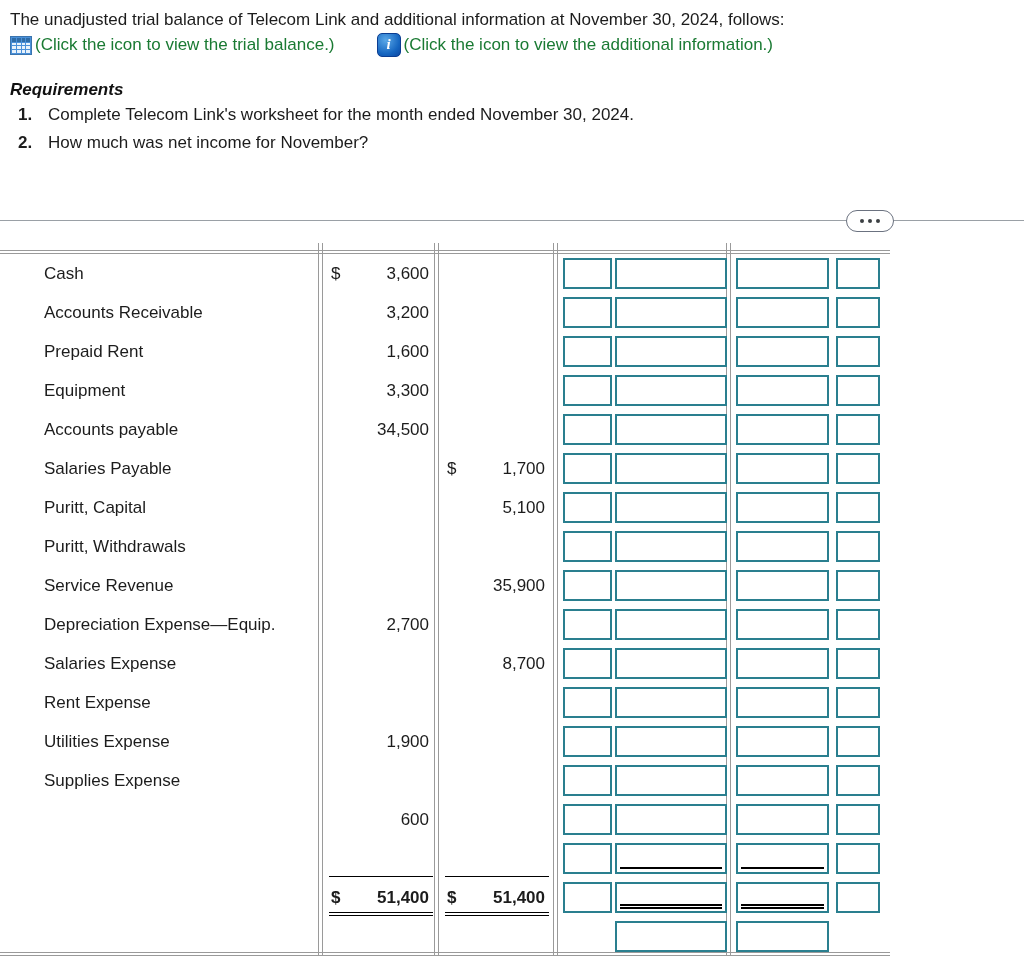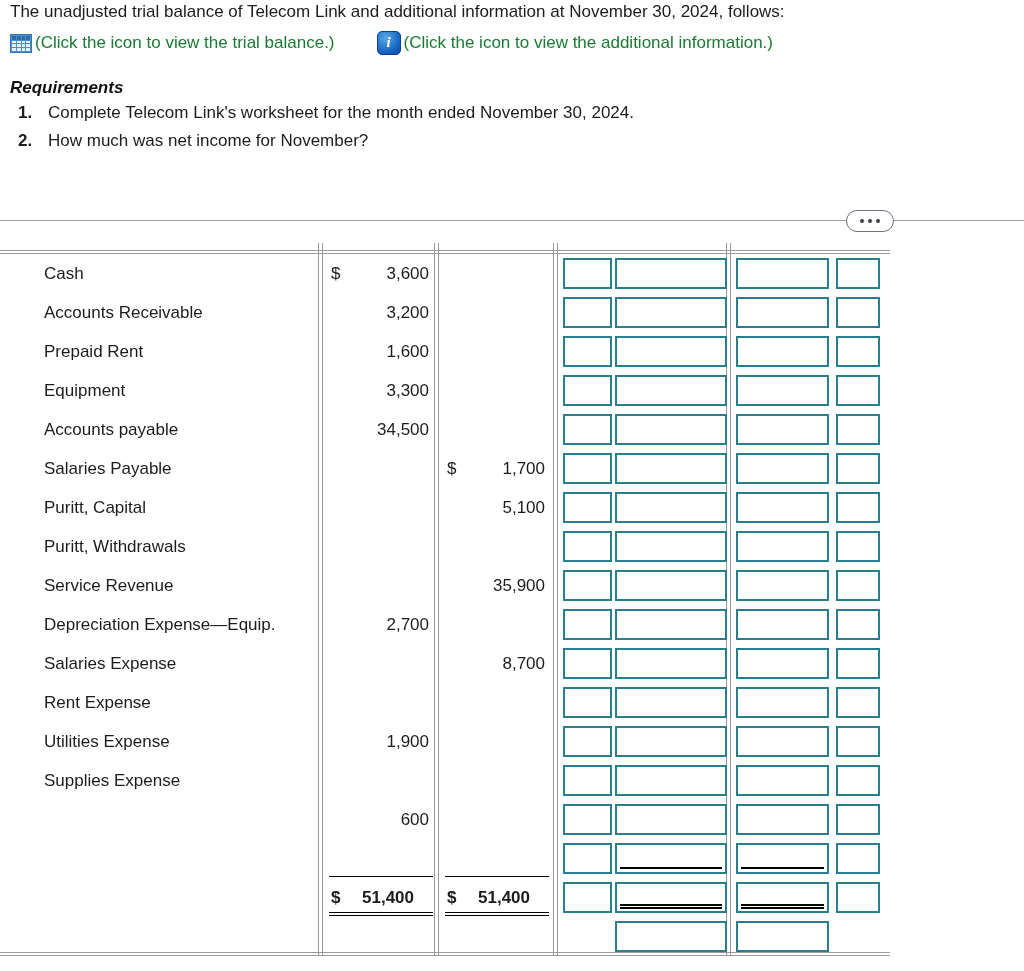--- a/index.html
+++ b/index.html
@@ -11,32 +11,31 @@
     width: 1024px;
     height: 971px;
     font-family: "Liberation Sans", sans-serif;
     color: #222222;
     overflow: hidden;
     position: relative;
   }
 
   
   .prompt {
-    padding: 0 12px 0 10px;
+    padding: 8px 12px 0 10px;
   }
   .prompt-line {
     font-size: 17px;
     line-height: 24px;
     color: #1c1c1c;
     white-space: nowrap;
   }
   .icon-row {
     display: flex;
     align-items: center;
-    margin-top: 6px;
     height: 26px;
   }
   .icon-link {
     display: flex;
     align-items: center;
     cursor: pointer;
   }
   .icon-link + .icon-link { margin-left: 42px; }
   .link-text {
     color: #1a7a33;
@@ -202,21 +201,21 @@
   }
   .numrow .cur {
     position: absolute; left: 4px; top: 0;
   }
   .numrow .amt {
     display: block;
     text-align: right;
     padding-right: 6px;
   }
   .numrow.total { font-weight: bold; }
-  .numrow.total .amt { padding-right: 21px; }
+  .numrow.total .amt { padding-right: 6px; }
   .rule-single {
     position: absolute;
     left: 2px; width: 104px; height: 1px;
     background: #000; top: 0;
   }
   .rule-double {
     position: absolute;
     left: 2px; width: 104px; height: 4px; top: 0;
   }
   .rule-double::before, .rule-double::after {

